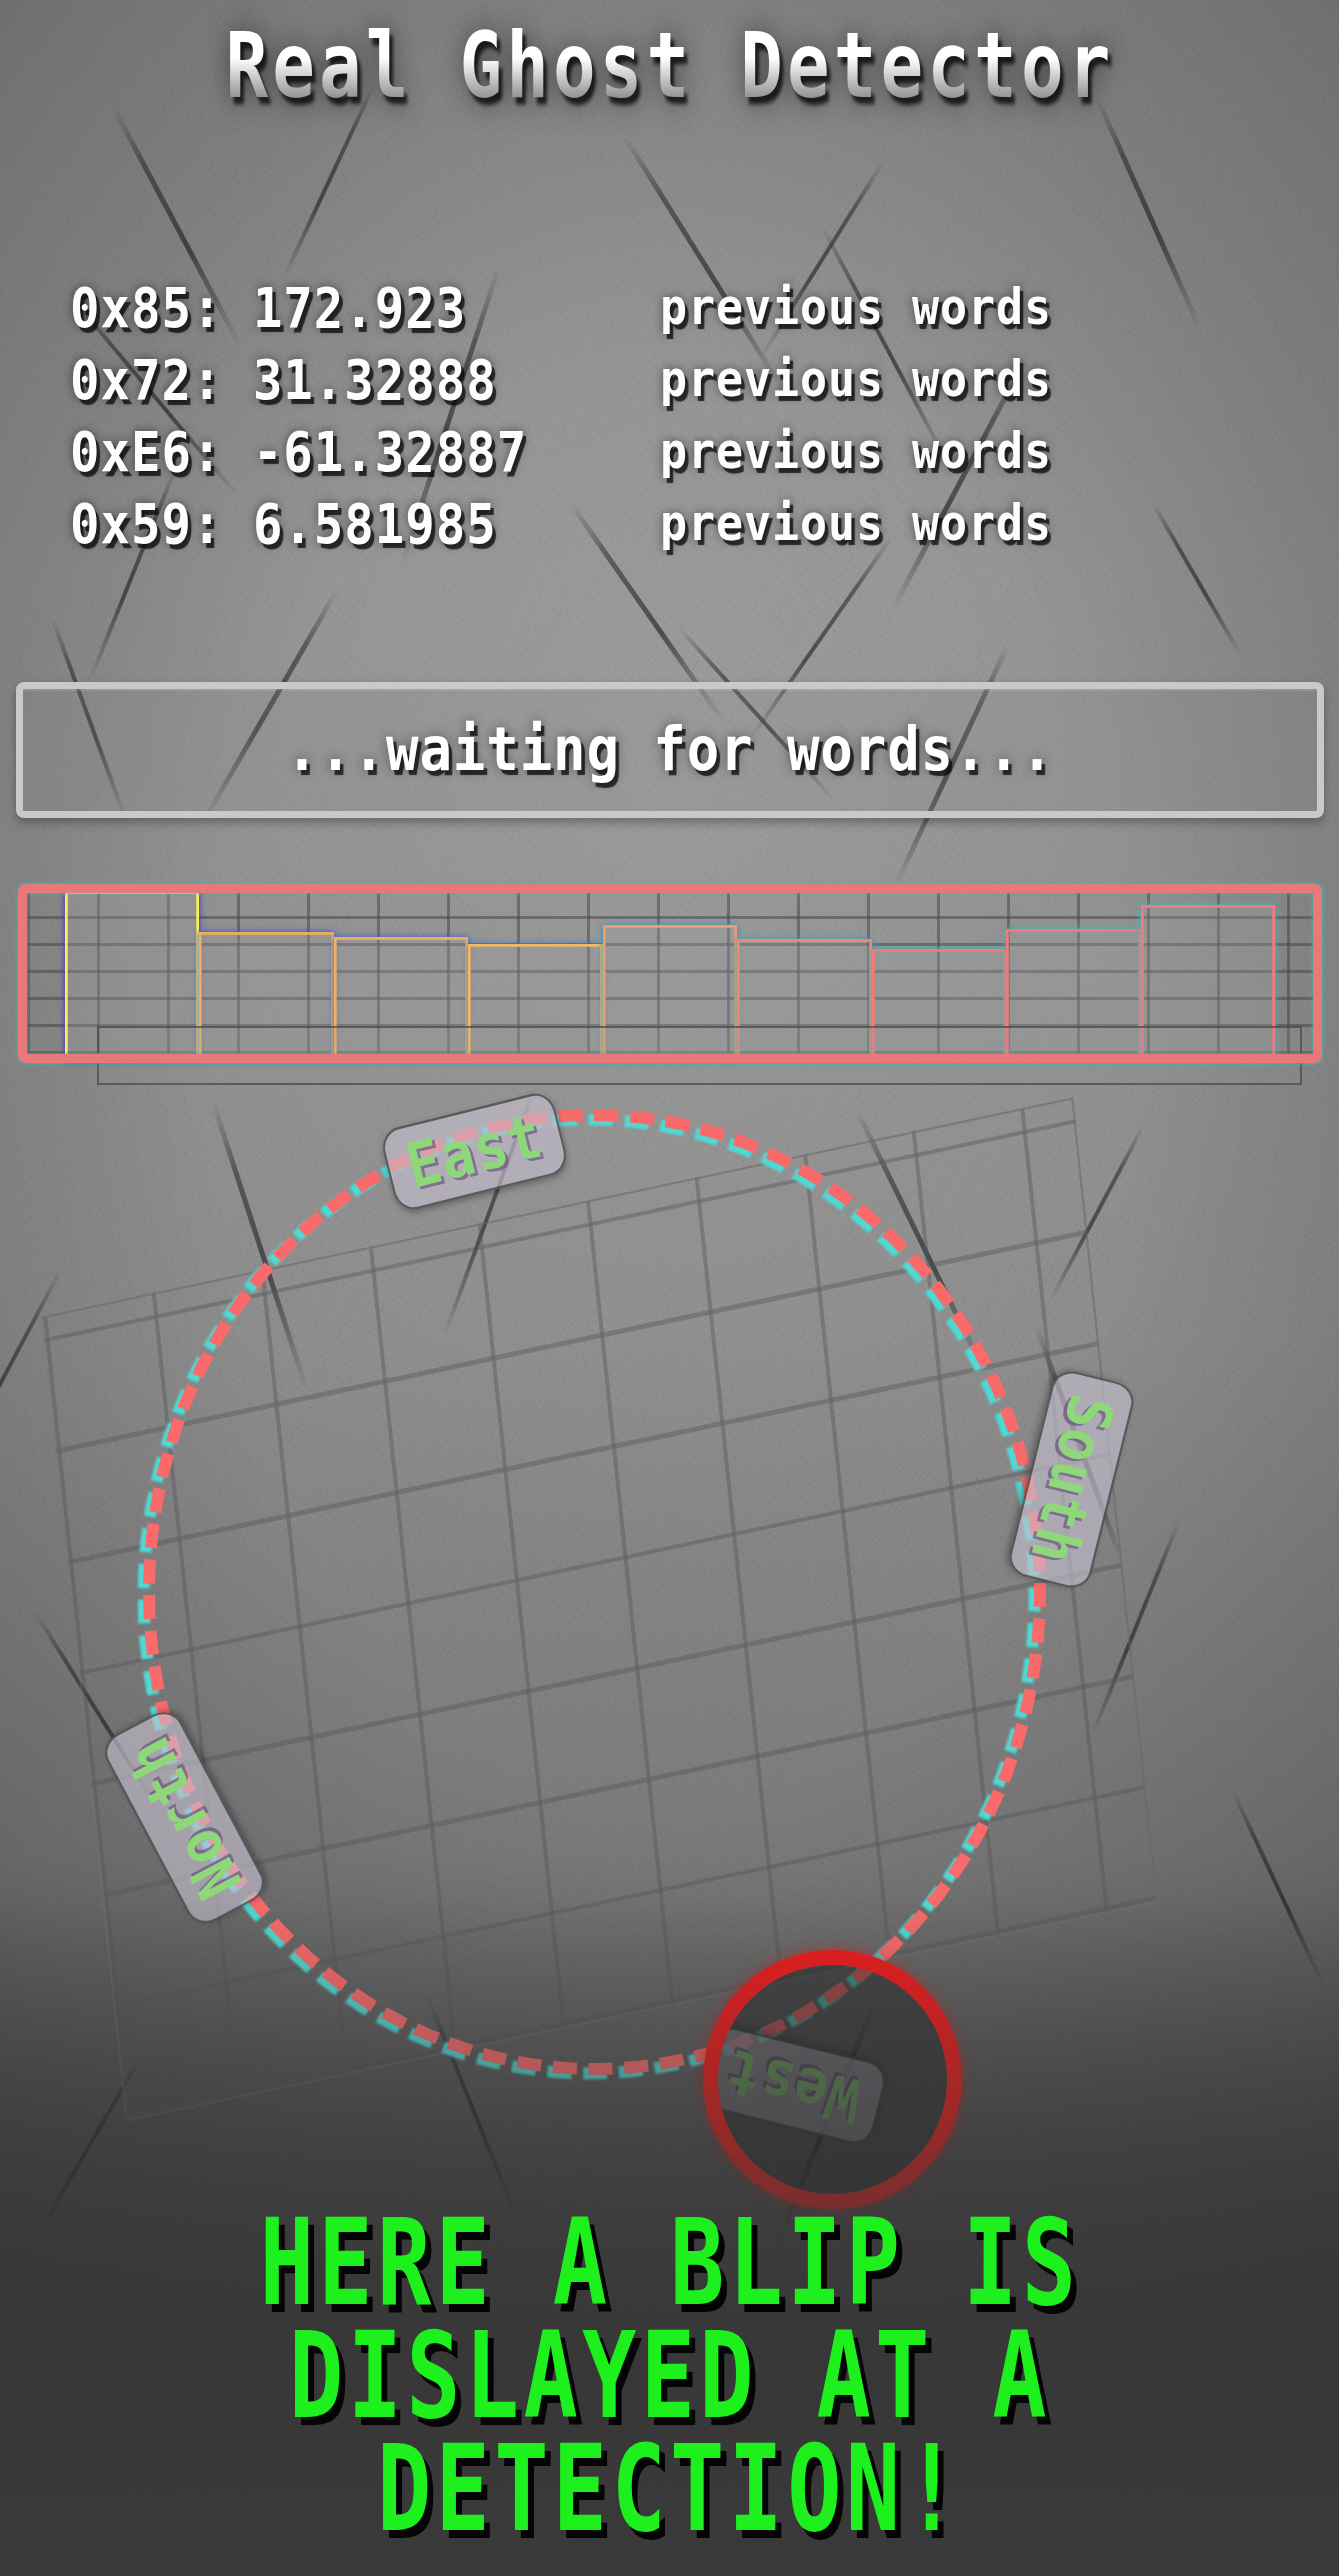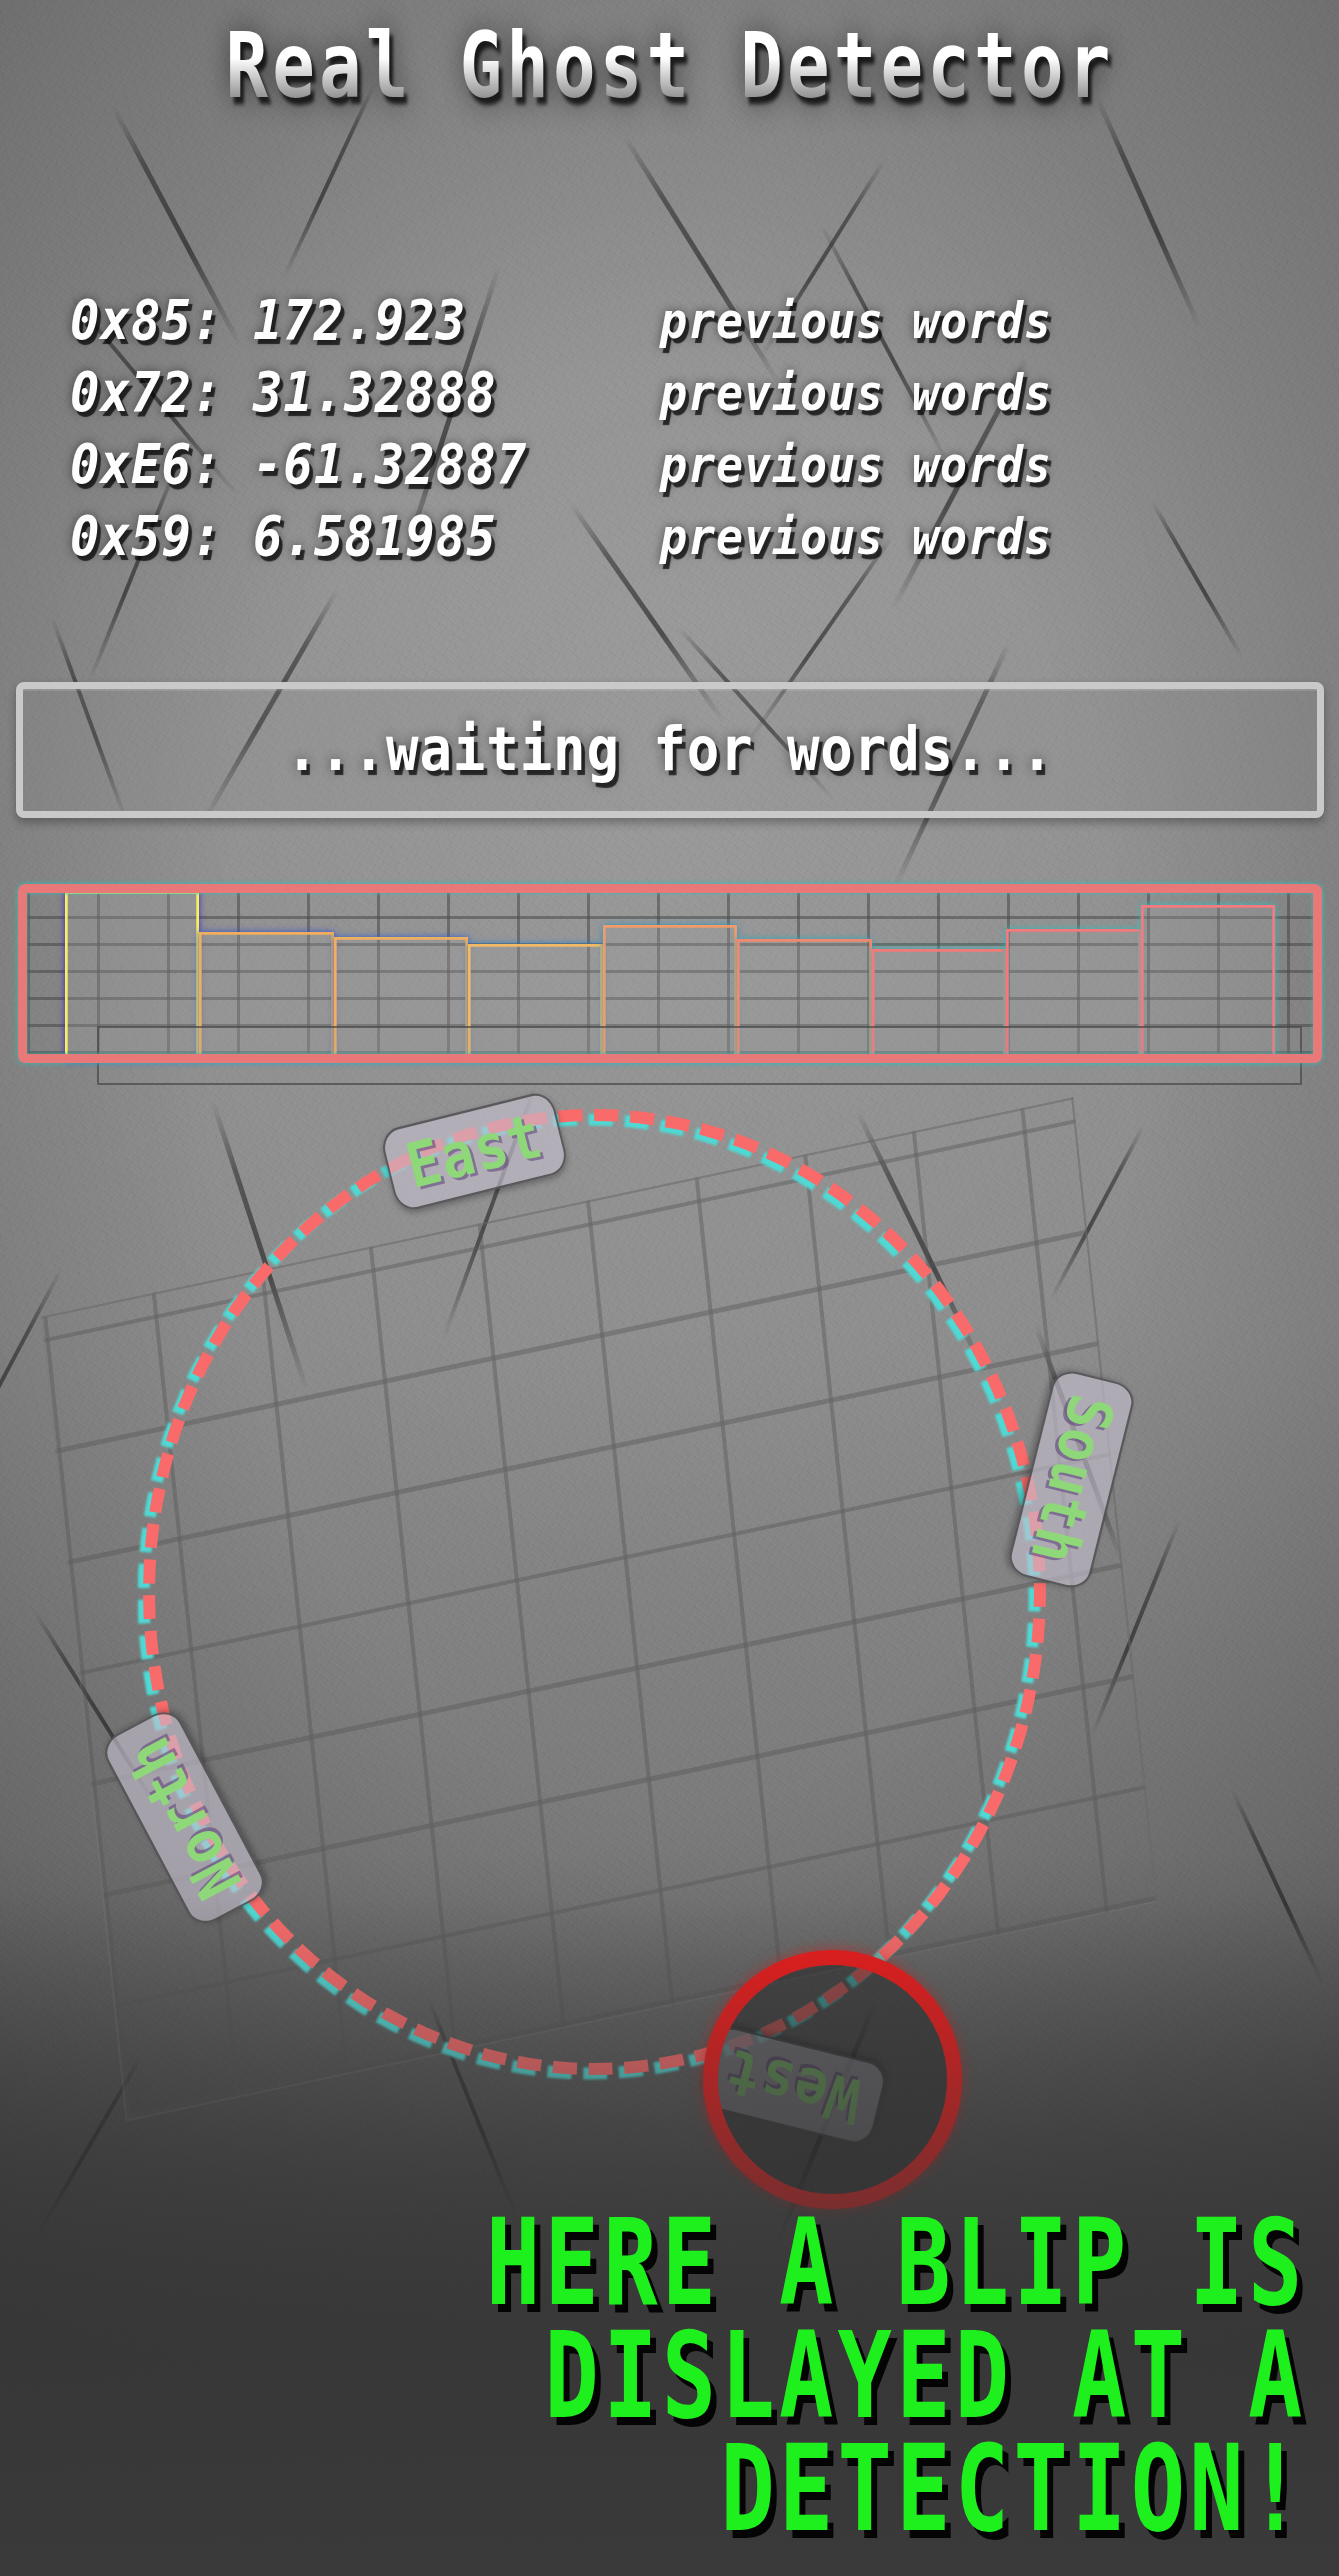--- a/index.html
+++ b/index.html
@@ -55,23 +55,22 @@
     -webkit-background-clip:text; background-clip:text;
     -webkit-text-fill-color:transparent; color:transparent;
     filter:drop-shadow(4.5px 6.3px 1.8px rgba(0,0,0,.75)) drop-shadow(0 0 12.5px rgba(0,0,0,.45));
     transform:scaleY(1.18) scaleX(.92);
     transform-origin:center top;
   }
 
   
   #readouts { position:absolute; top:284px; left:70px; width:1199px; }
   .rowline {
-    display:flex; align-items:center;
+    display:flex; align-items:flex-start;
     height:72px;
-    font-style:italic;
   }
   .rd-left, .rd-right {
     font-size:49px; font-weight:bold; line-height:1;
     color:#fdfdfd;
     text-shadow:3.6px 4.5px 0.9px rgba(0,0,0,.72), 0 0 9px rgba(0,0,0,.5);
     transform:scaleY(1.12);
     transform-origin:left center;
     white-space:pre;
   }
   .rd-left { width:590px; }
@@ -175,21 +174,21 @@
     position:absolute; left:703px; top:1950px; width:259px; height:259px;
     border-radius:50%;
     border:15px solid #f01b1b;
     background:rgba(20,20,20,.42);
     box-shadow:0 0 12.5px rgba(240,20,20,.55);
   }
 
   
   #banner {
     position:absolute; left:0; bottom:23px; width:100%;
-    text-align:right;
+    text-align:center;
   }
   #banner div {
     color:#1ef01e;
     font-size:95px; font-weight:bold; line-height:1.04;
     letter-spacing:4.5px;
     text-shadow:6.3px 6.3px 0 rgba(0,0,0,.92);
     transform:scaleY(1.25) scaleX(.95);
     transform-origin:center center;
     margin-bottom:14.3px;
   }

